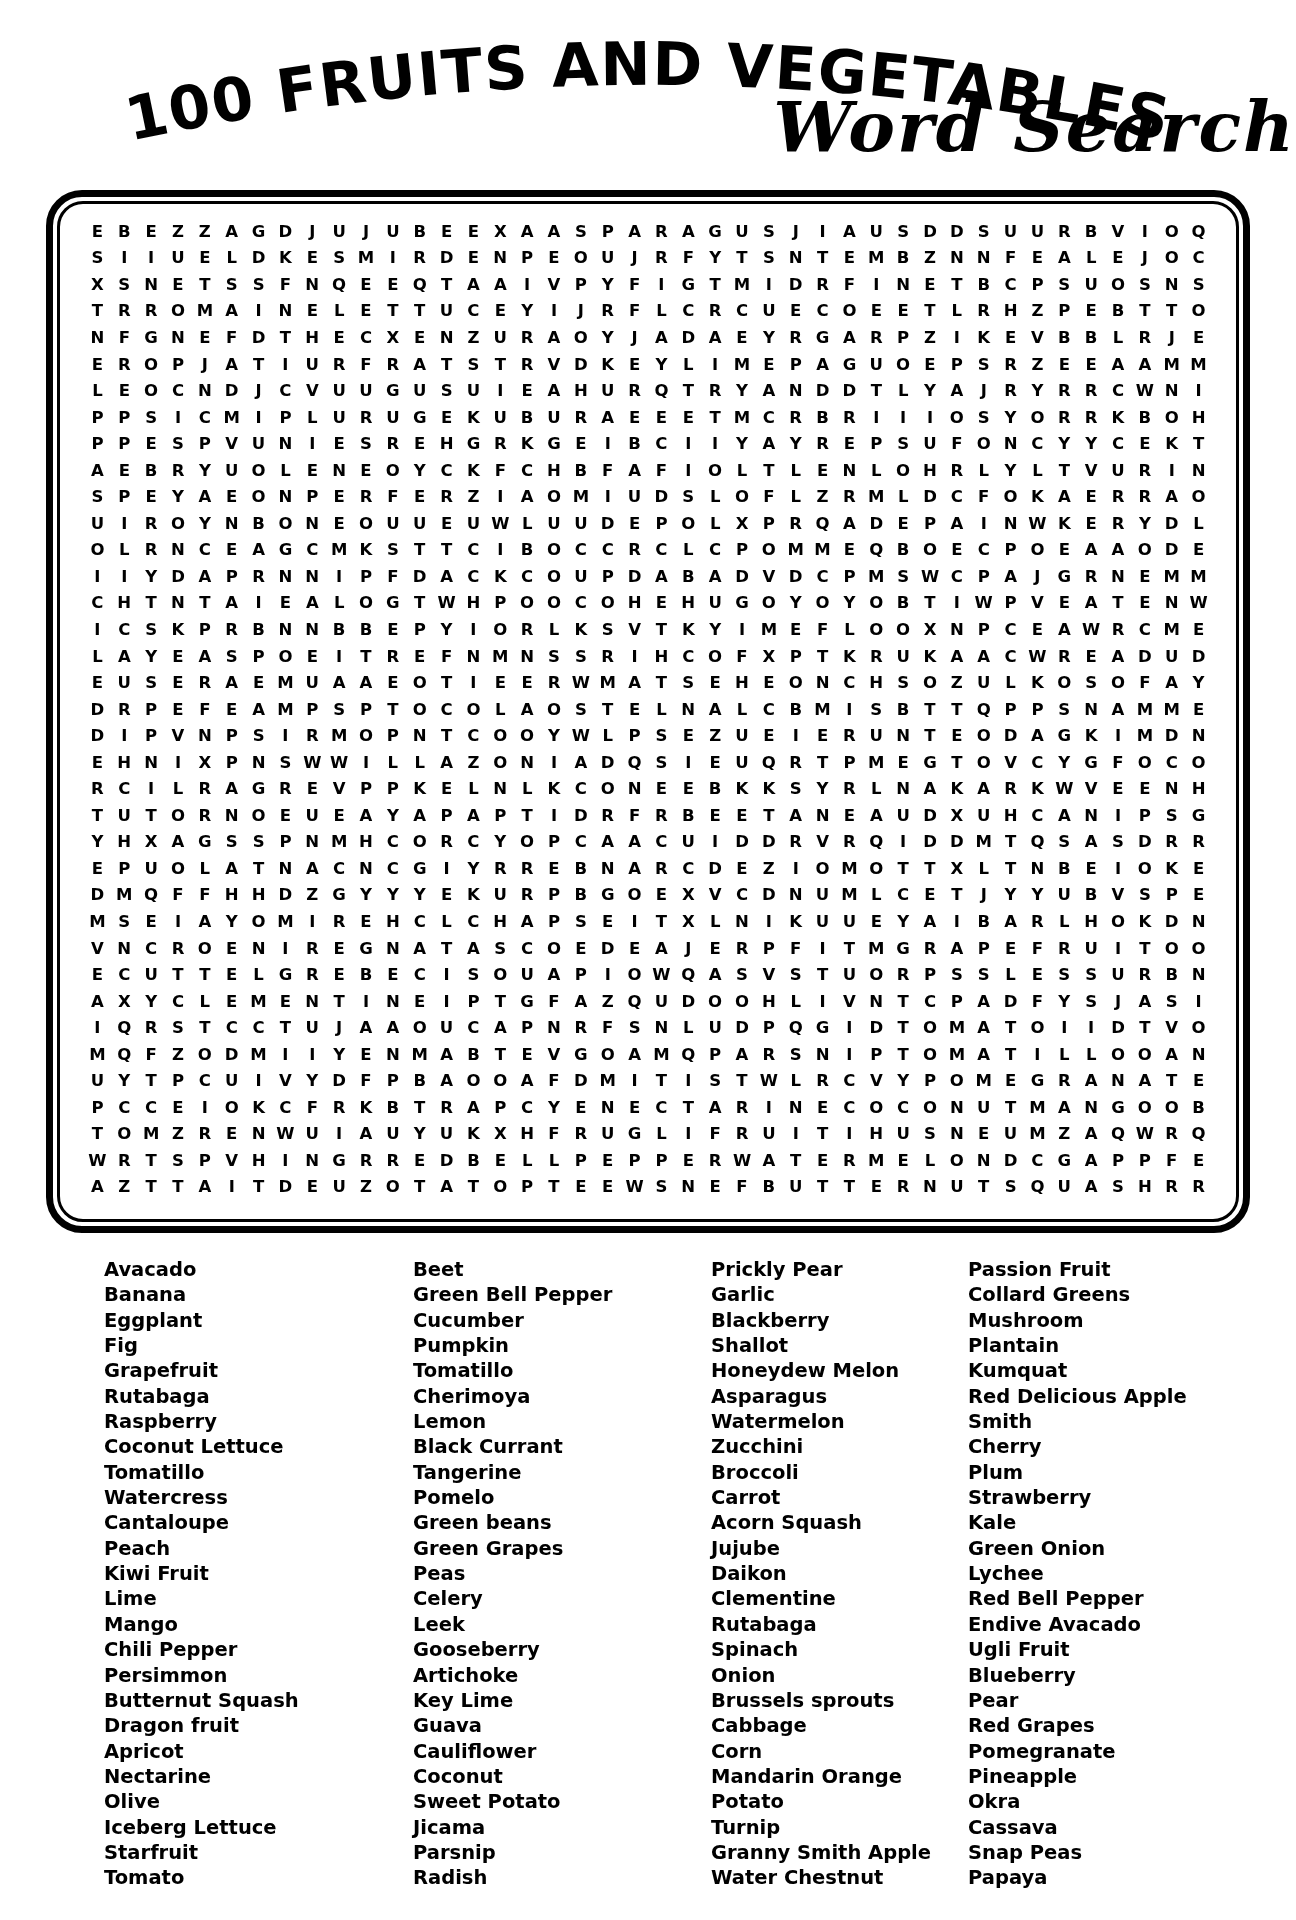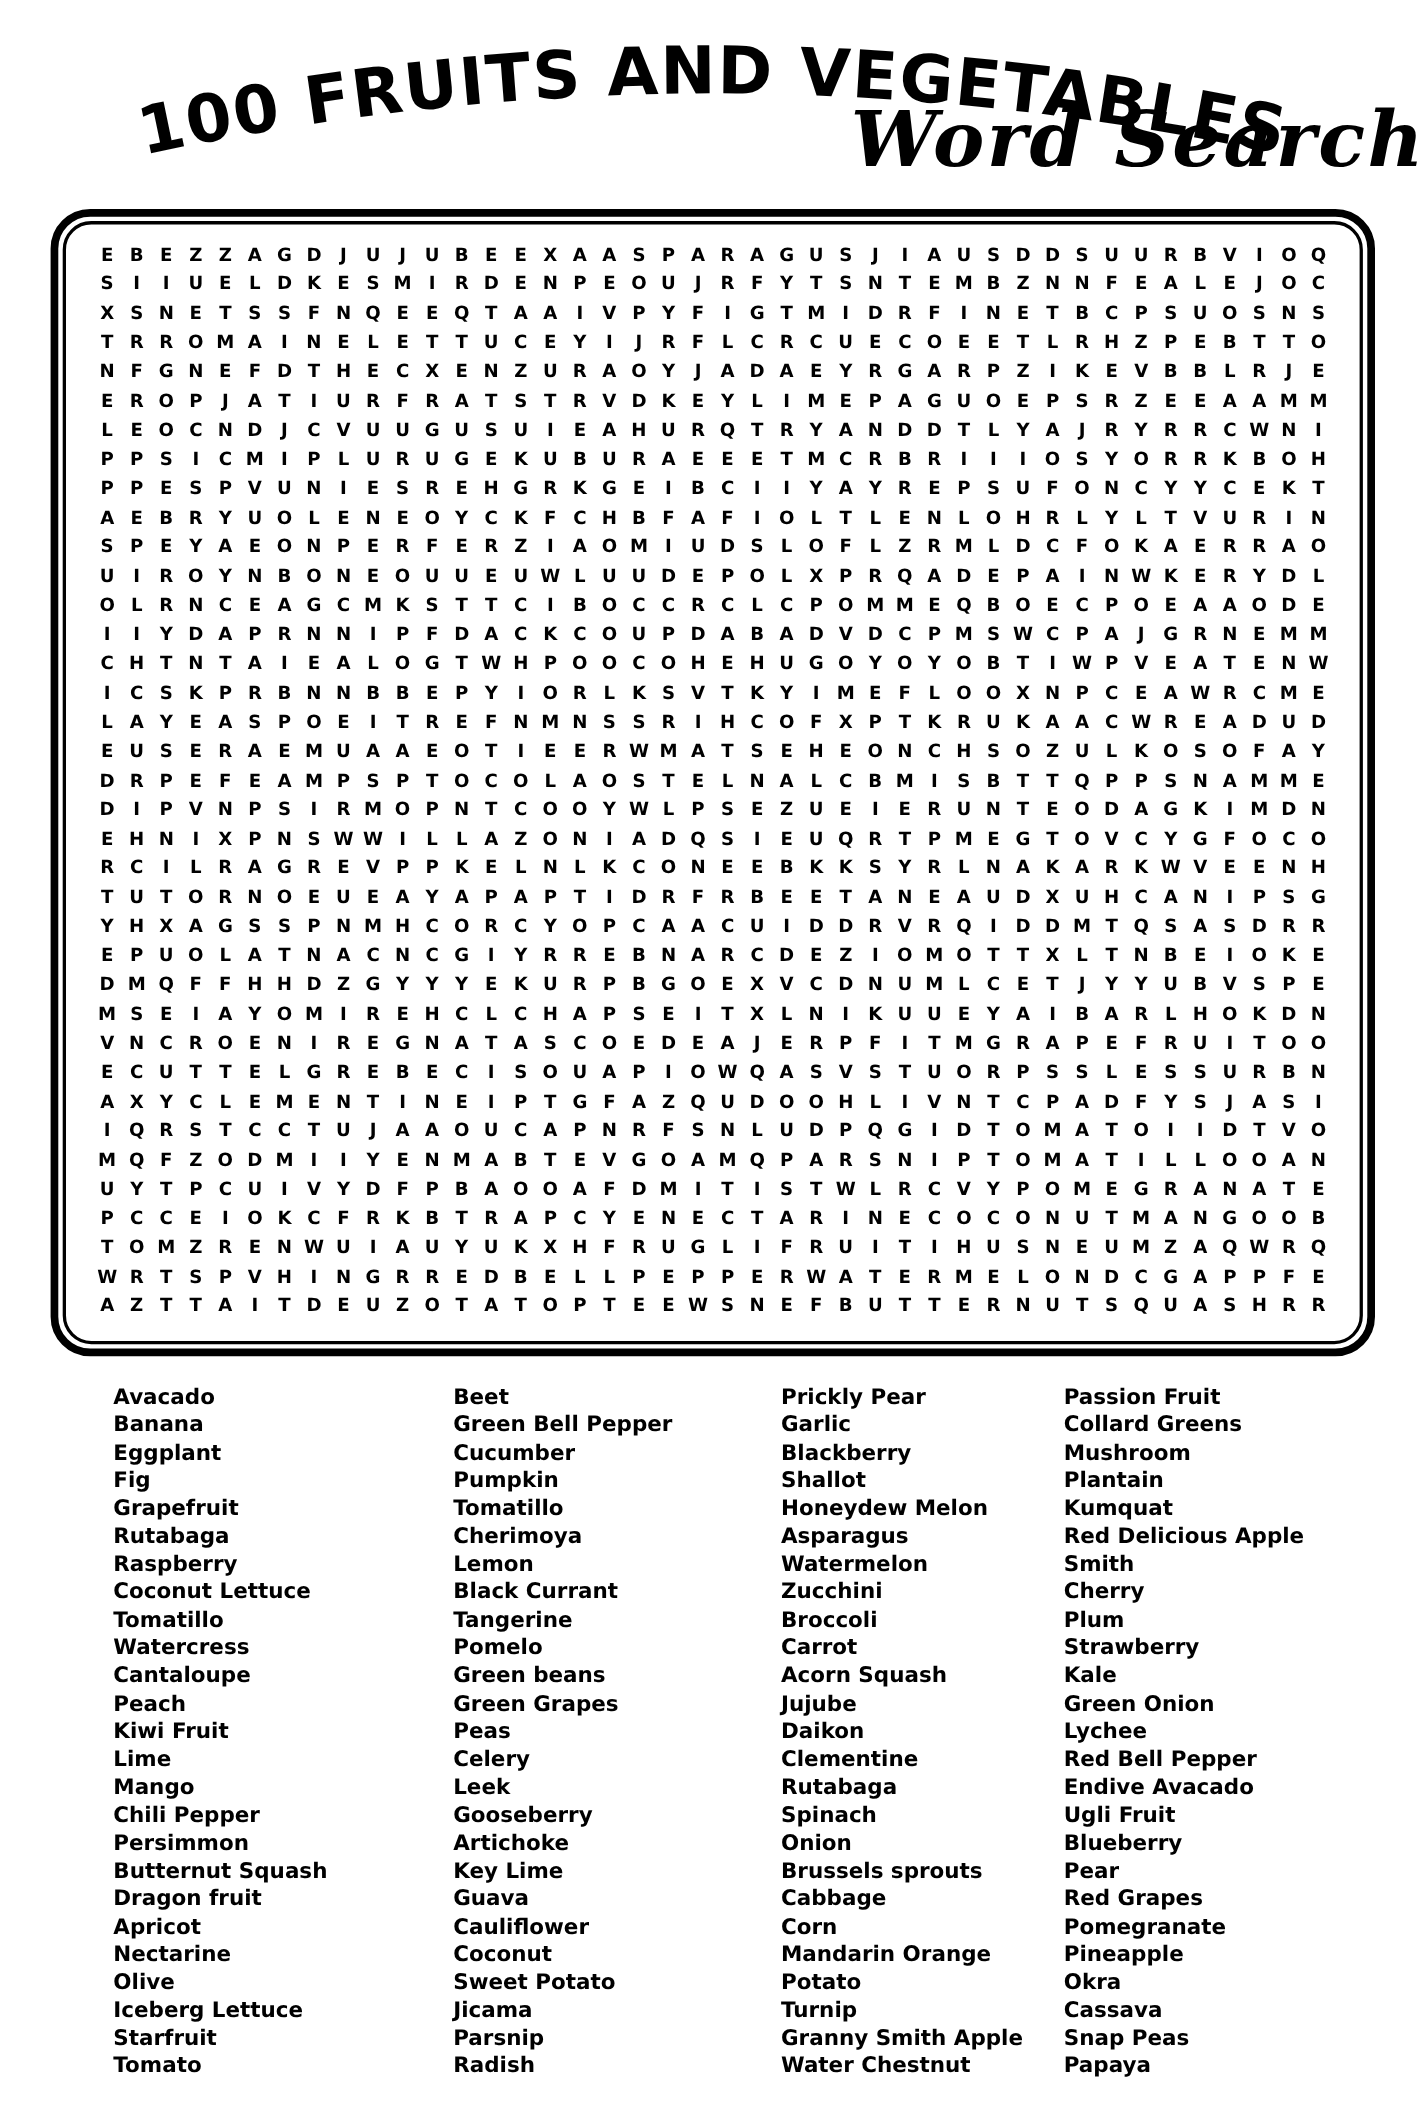--- a/index.html
+++ b/index.html
@@ -46,22 +46,23 @@
     grid-auto-rows: 26.55px;
     height: 100%;
   }
   .cell {
     display: flex; align-items: center; justify-content: center;
     font-size: 16.5px; font-weight: 700;
   }
   .words {
     display: grid;
     grid-template-columns: 309px 298px 257px auto;
-    padding-left: 103px;
+    padding-left: 76px;
     margin-top: 24px;
+    margin-left: 28px;
   }
   .words ul { list-style: none; margin: 0; padding: 0; }
   .words li {
     font-size: 19.5px; font-weight: 700;
     line-height: 25.35px; white-space: nowrap;
   }
 </style>
 </head>
 <body>
 

